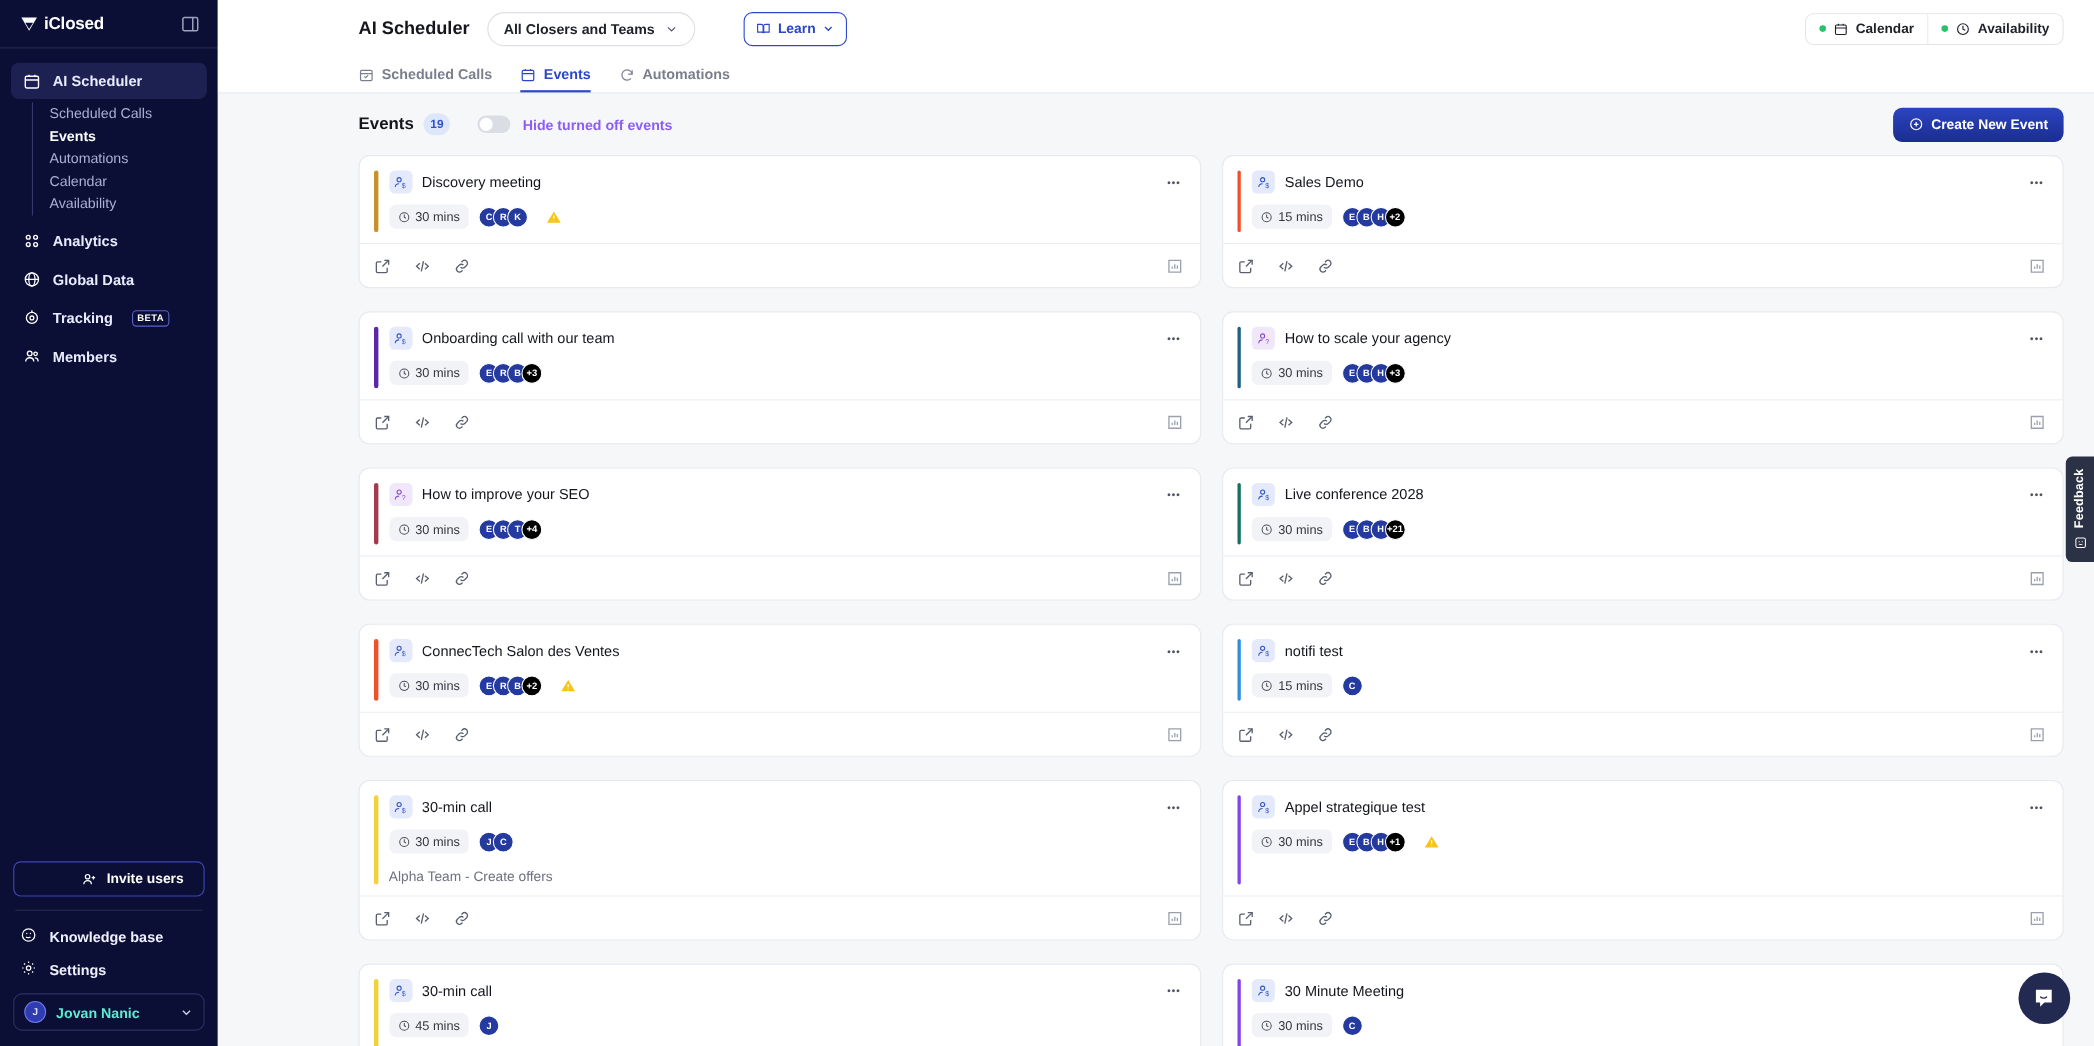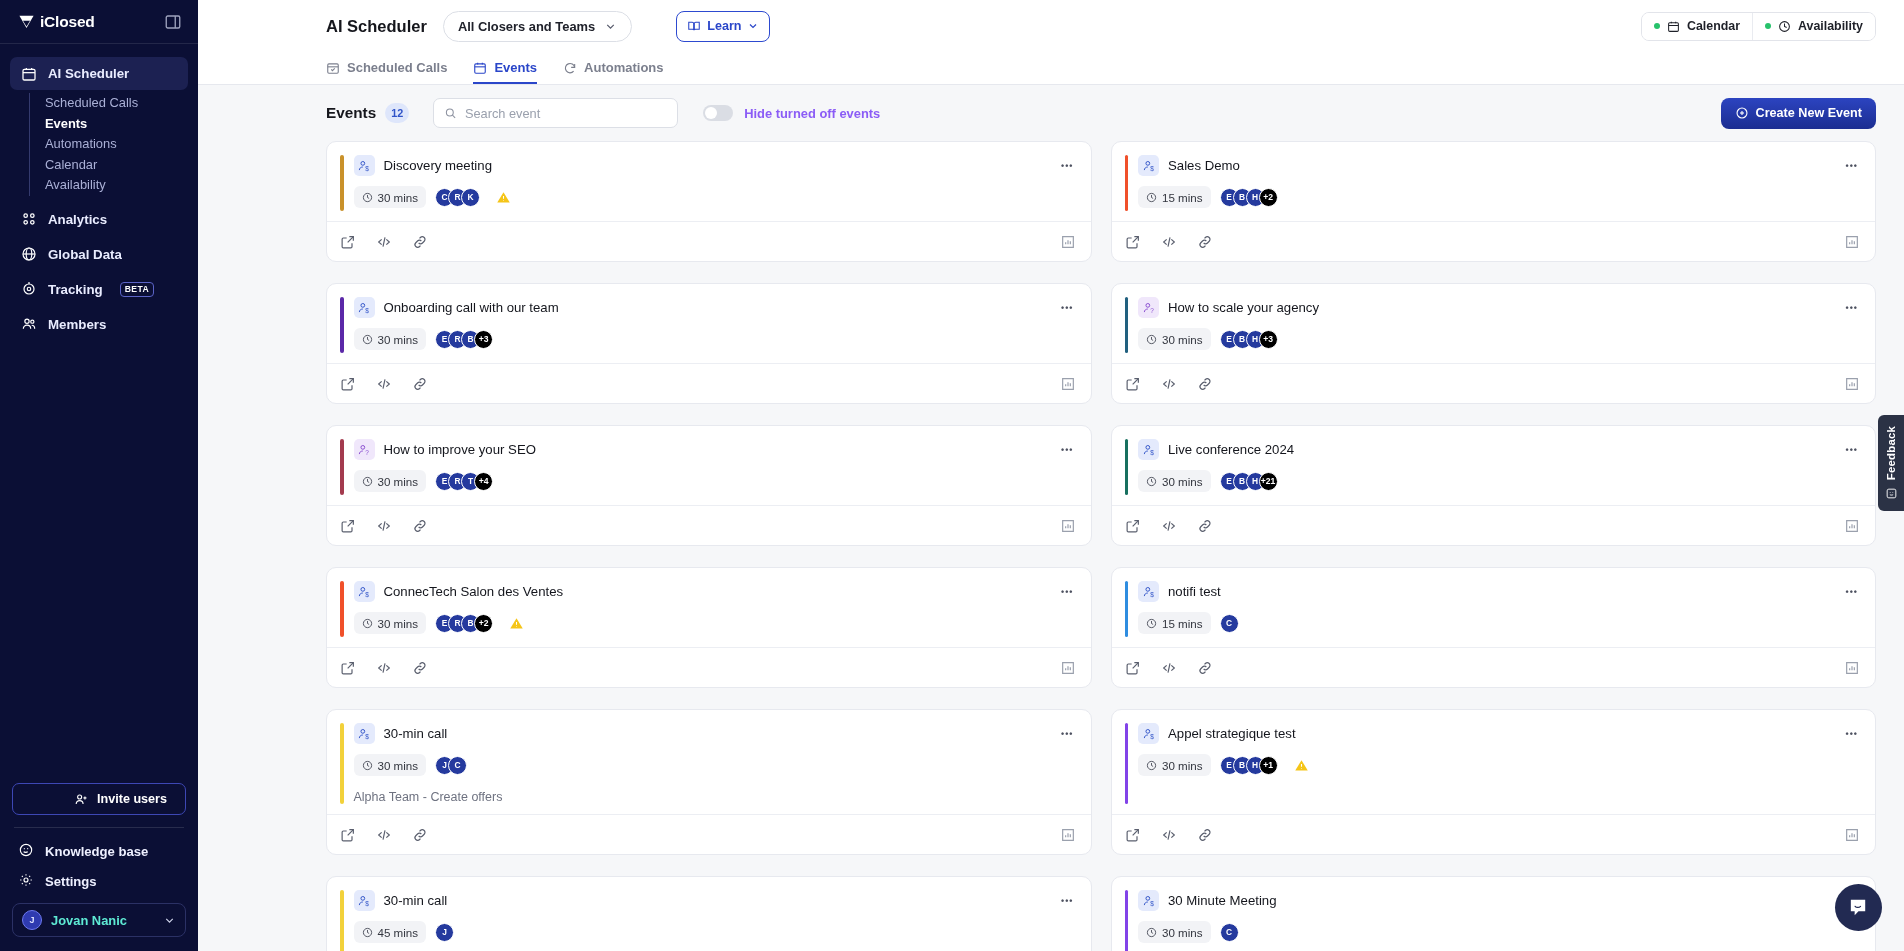--- a/index.html
+++ b/index.html
@@ -469,28 +469,21 @@
             <path d="M20 11a8 8 0 10-1.8 6.5"></path>
               <polyline points="20 5 20 11 14 11"></polyline>
           </svg>
           <span>Automations</span>
         </div>
       </div>
     </div>
 
     <div class="toolbar">
       <span class="events-label">Events</span>
-      <span class="count-badge">12</span>
-      <div class="search-box">
-        <svg viewBox="0 0 24 24" width="14" height="14" fill="none" stroke="#8d92a0" stroke-width="2">
-          <circle cx="11" cy="11" r="6.5"></circle>
-            <line x1="16" y1="16" x2="21" y2="21"></line>
-        </svg>
-        <input class="search-input" type="text" placeholder="Search event" style="">
-      </div>
+      <span class="count-badge">19</span>
       <div class="toggle-wrap">
         <span class="toggle"></span>
         <span class="toggle-label">Hide turned off events</span>
       </div>
       <button class="create-btn">
         <svg viewBox="0 0 24 24" width="14" height="14" fill="none" stroke="#fff" stroke-width="1.9">
           <circle cx="12" cy="12" r="8.5"></circle>
             <line x1="12" y1="8.5" x2="12" y2="15.5"></line>
             <line x1="8.5" y1="12" x2="15.5" y2="12"></line>
         </svg>
@@ -824,21 +817,21 @@
             <div class="accent" style="background: rgb(23, 112, 95);"></div>
             <div class="card-inner">
               <div class="card-head">
                 <span class="ev-icon" style="background: rgb(228, 234, 252);">
                   <svg viewBox="0 0 24 24" width="14" height="14" fill="none" stroke="#3456c8" stroke-width="1.7">
                     <circle cx="10" cy="7.5" r="3.2"></circle>
                     <path d="M4 19c0-3.2 2.7-5.3 6-5.3"></path>
                     <text x="14" y="20" font-size="11" fill="#3456c8" stroke="none">$</text>
                   </svg>
                 </span>
-                <span class="ev-title">Live conference 2024</span>
+                <span class="ev-title">Live conference 2028</span>
                 <span class="kebab" style="font-size: 9px;">•••</span>
               </div>
               <div class="card-meta">
                 <span class="dur">
                   <svg viewBox="0 0 24 24" width="11" height="11" fill="none" stroke="#4a4e5a" stroke-width="2">
                     <circle cx="12" cy="12" r="9"></circle>
                     <polyline points="12 6.5 12 12 15.5 14"></polyline>
                   </svg>
                   <span>30 mins</span>
                 </span>

